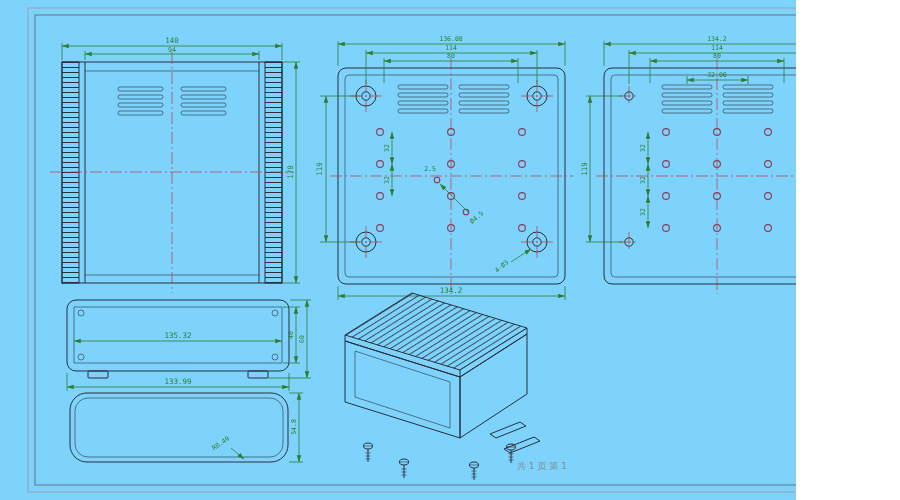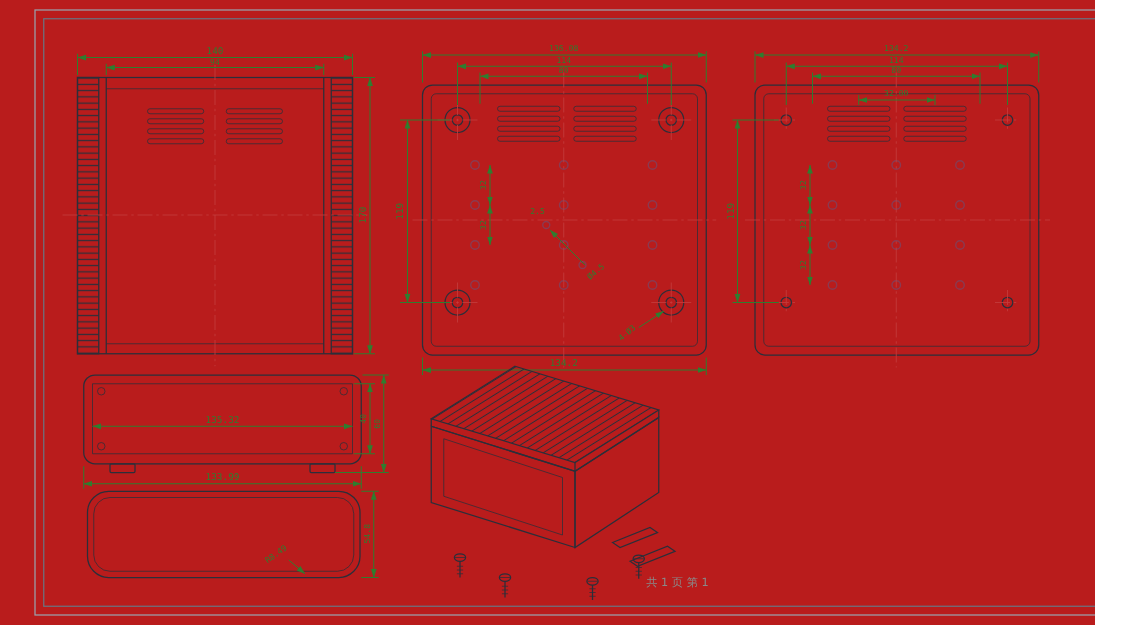--- a/index.html
+++ b/index.html
@@ -1,16 +1,16 @@
 <!DOCTYPE html>
 <html><head>
 <meta charset="utf-8">
 <style>
   html,body{margin:0;padding:0;background:#ffffff;}
-  .sheet{position:relative;width:876px;height:500px;background:#b91c1c;overflow:hidden;}
+  .sheet{position:relative;width:796px;height:500px;background:#7dd3fc;overflow:hidden;}
   svg{display:block;}
   .frame{stroke:#9aa2ad;fill:none;stroke-width:1;}
   .frame2{stroke:#6b7280;fill:none;stroke-width:1;}
   .ol{stroke:#2b2f3a;fill:none;stroke-width:1;}
   .edge{stroke:#2b2f3a;stroke-width:1;}
   .thin{stroke-width:.6;}
   .dim{stroke:#2f7d2f;stroke-width:.8;fill:none;}
   .dimtxt{fill:#2f7d2f;font-family:"DejaVu Sans Mono",monospace;font-size:7.5px;text-anchor:middle;}
   .sm{font-size:6.5px;}
   .cl{stroke:#c23b3b;stroke-width:.7;fill:none;stroke-dasharray:12 3 2 3;}

